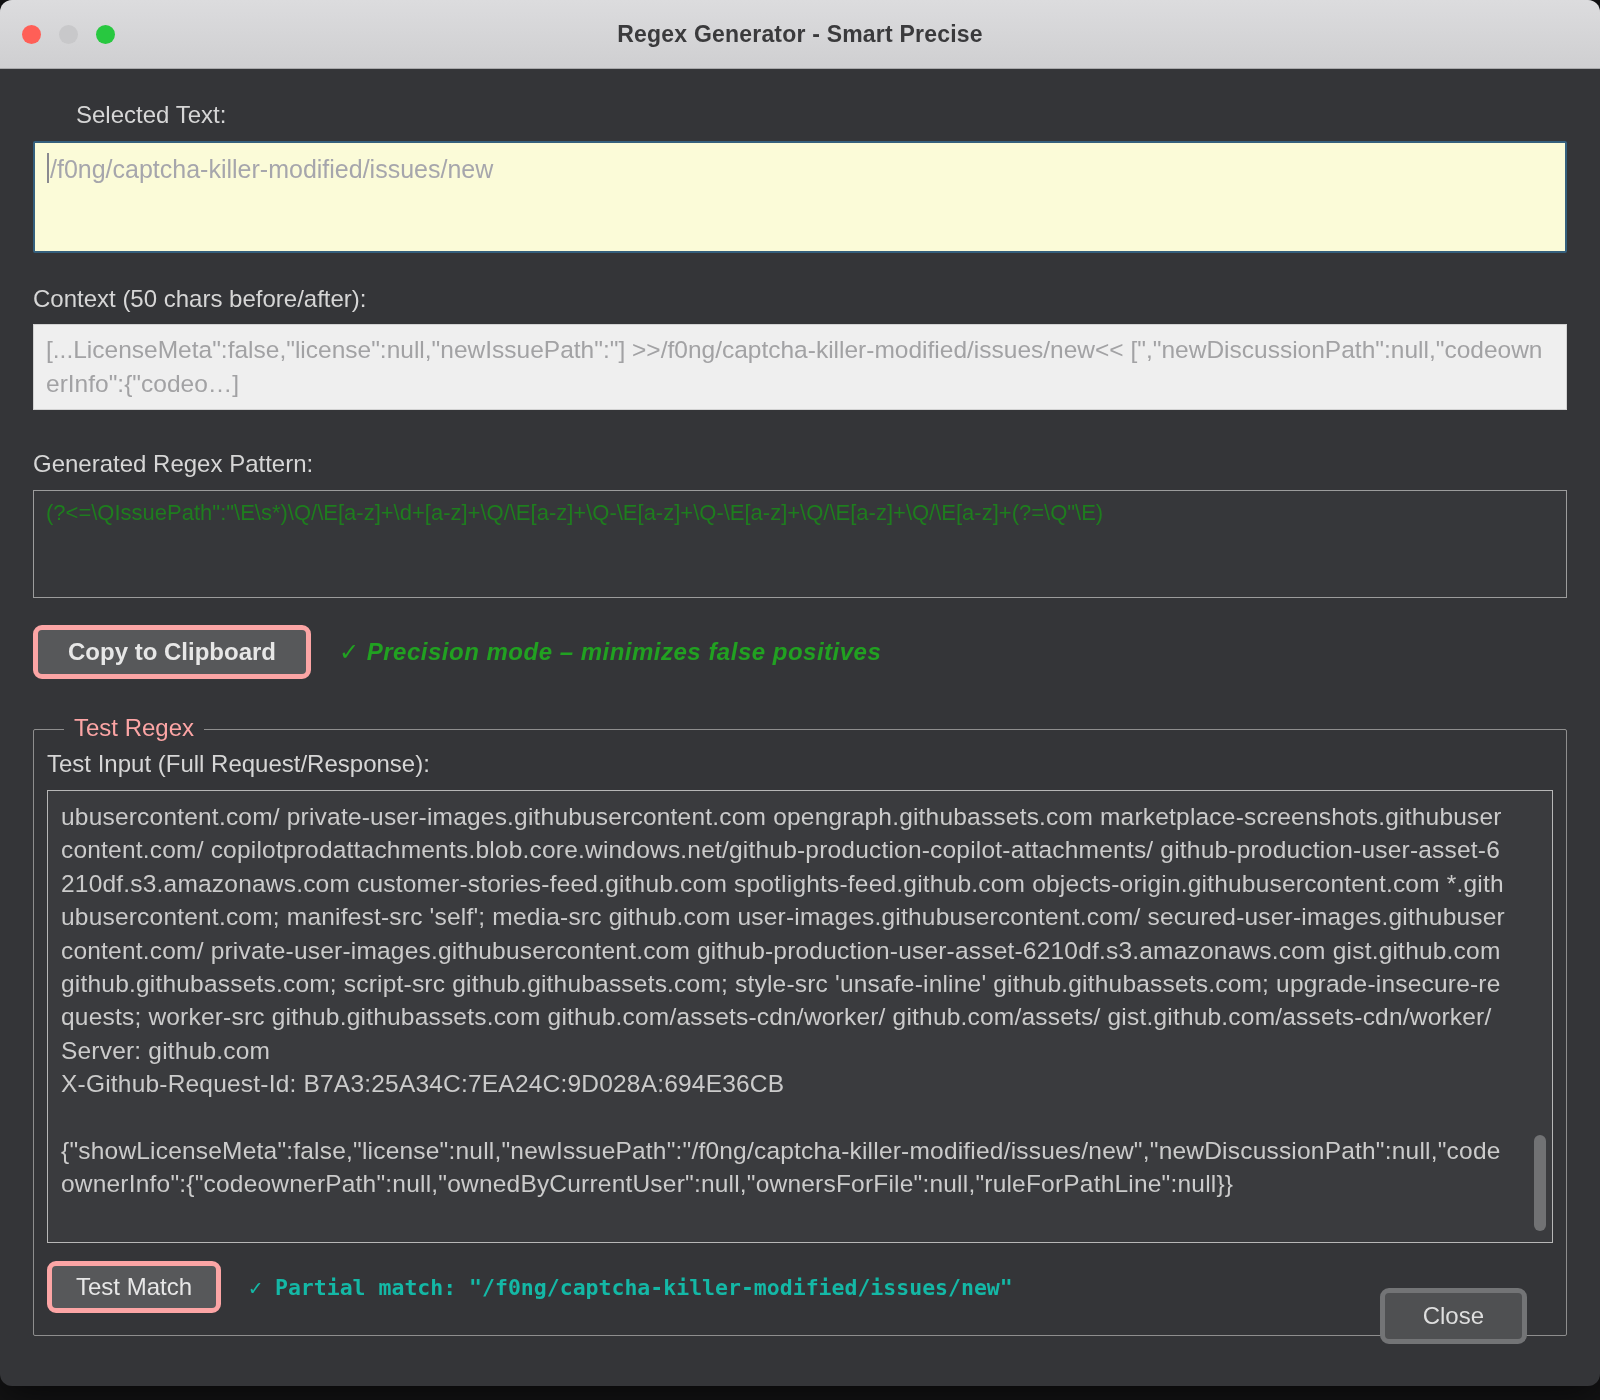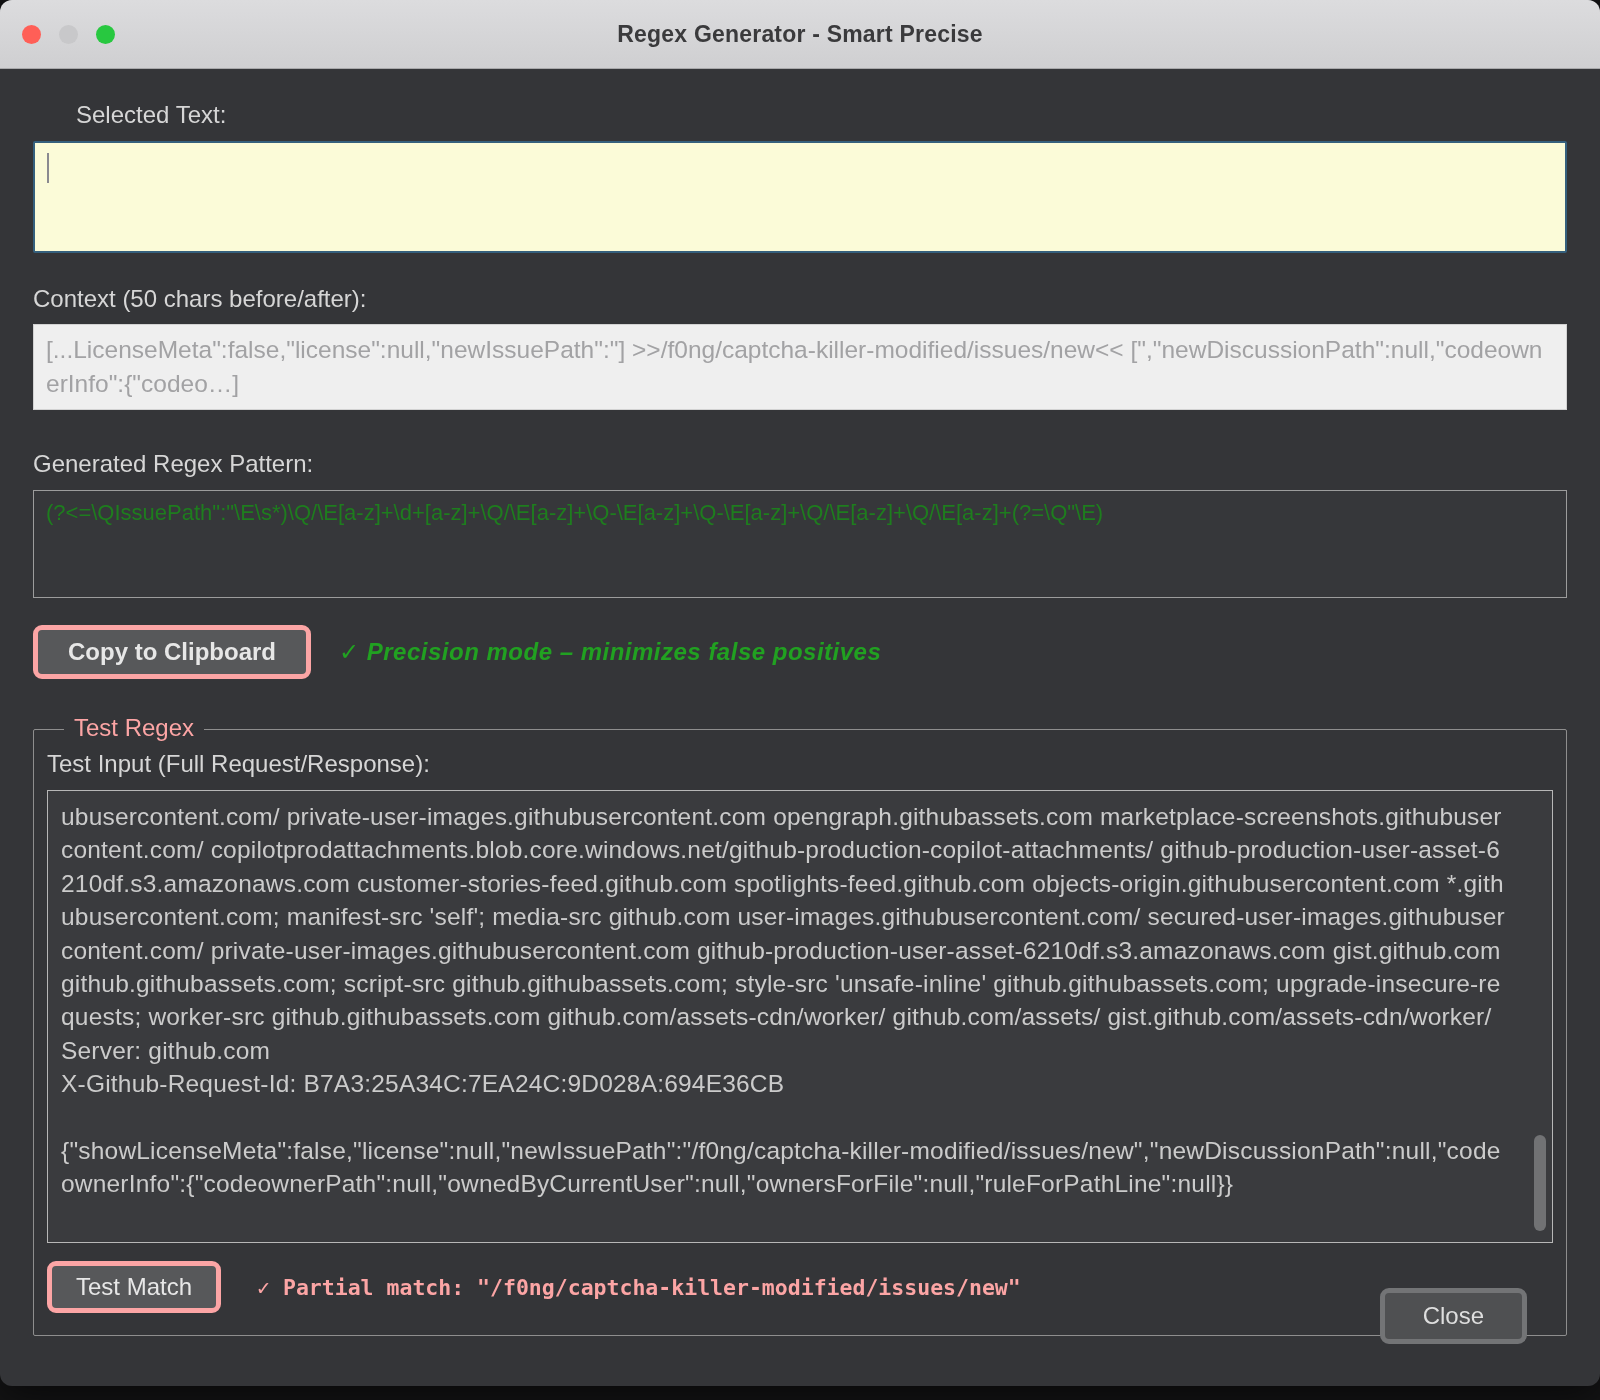--- a/index.html
+++ b/index.html
@@ -72,21 +72,21 @@
     height: 453px; background: #3a3b3e; border: 1px solid #b7b7b7;
     color: #cbcbcb; font-size: 24.5px; line-height: 33.4px; letter-spacing: 0.2px;
     padding: 9px 40px 26px 13px;
     white-space: pre-wrap; word-break: break-all; overflow: hidden;
   }
   .scroll-thumb {
     position: absolute; right: 7px; bottom: 12px;
     width: 12px; height: 96px; border-radius: 6px; background: #717274;
   }
 
-  .test-row { margin-top: 18px; gap: 8px; }
+  .test-row { margin-top: 18px; }
   .test-btn { padding: 7px 24px; }
   .match-result {
     margin-left: 28px; font-family: "DejaVu Sans Mono", monospace;
     font-weight: bold; font-size: 21.5px;
   }
 
   .close-btn {
     position: absolute; bottom: 54px; right: 73px;
     background: #4f5052; border-color: #737476; padding: 9px 38px;
     color: #dedede;
@@ -102,21 +102,21 @@
       <span class="light" style="background: rgb(255, 95, 87);"></span>
       <span class="light" style="background: rgb(200, 200, 202);"></span>
       <span class="light" style="background: rgb(40, 200, 64);"></span>
     </div>
     <div class="title">Regex Generator - Smart Precise</div>
   </div>
 
   <div class="content">
 
     <div class="label lbl-selected">Selected Text:</div>
-    <div class="selected-box" style="background: rgb(251, 251, 216);"><span class="caret"></span></div>
+    <div class="selected-box" style="background: rgb(251, 251, 216);"><span class="caret"></span><span style="color: rgb(166, 166, 172);">/f0ng/captcha-killer-modified/issues/new</span></div>
 
     <div class="label lbl-context">Context (50 chars before/after):</div>
     <div class="context-box">[...LicenseMeta":false,"license":null,"newIssuePath":"] &gt;&gt;/f0ng/captcha-killer-modified/issues/new&lt;&lt; [","newDiscussionPath":null,"codeownerInfo":{"codeo…]</div>
 
     <div class="label lbl-regex">Generated Regex Pattern:</div>
     <div class="regex-box"><span style="color: rgb(30, 125, 30);">(?&lt;=\QIssuePath":"\E\s*)\Q/\E[a-z]+\d+[a-z]+\Q/\E[a-z]+\Q-\E[a-z]+\Q-\E[a-z]+\Q/\E[a-z]+\Q/\E[a-z]+(?=\Q"\E)</span></div>
 
     <div class="row">
       <button class="btn copy-btn">Copy to Clipboard</button>
       <span class="mode-status" style="color: rgb(33, 161, 33);">✓ Precision mode – minimizes false positives</span>
@@ -131,20 +131,20 @@
         <div class="test-input">ubusercontent.com/ private-user-images.githubusercontent.com opengraph.githubassets.com marketplace-screenshots.githubusercontent.com/ copilotprodattachments.blob.core.windows.net/github-production-copilot-attachments/ github-production-user-asset-6210df.s3.amazonaws.com customer-stories-feed.github.com spotlights-feed.github.com objects-origin.githubusercontent.com *.githubusercontent.com; manifest-src 'self'; media-src github.com user-images.githubusercontent.com/ secured-user-images.githubusercontent.com/ private-user-images.githubusercontent.com github-production-user-asset-6210df.s3.amazonaws.com gist.github.com github.githubassets.com; script-src github.githubassets.com; style-src 'unsafe-inline' github.githubassets.com; upgrade-insecure-requests; worker-src github.githubassets.com github.com/assets-cdn/worker/ github.com/assets/ gist.github.com/assets-cdn/worker/
 Server: github.com
 X-Github-Request-Id: B7A3:25A34C:7EA24C:9D028A:694E36CB
 
 {"showLicenseMeta":false,"license":null,"newIssuePath":"/f0ng/captcha-killer-modified/issues/new","newDiscussionPath":null,"codeownerInfo":{"codeownerPath":null,"ownedByCurrentUser":null,"ownersForFile":null,"ruleForPathLine":null}}</div>
         <div class="scroll-thumb"></div>
       </div>
 
       <div class="row test-row">
         <button class="btn test-btn">Test Match</button>
-        <span class="match-result" style="color: #fca5a5;">✓ Partial match: "/f0ng/captcha-killer-modified/issues/new"</span>
+        <span class="match-result" style="color: #14b8a6;">✓ Partial match: "/f0ng/captcha-killer-modified/issues/new"</span>
       </div>
     </div>
 
     <button class="btn close-btn">Close</button>
 
   </div>
 </div>
 
 </body></html>

